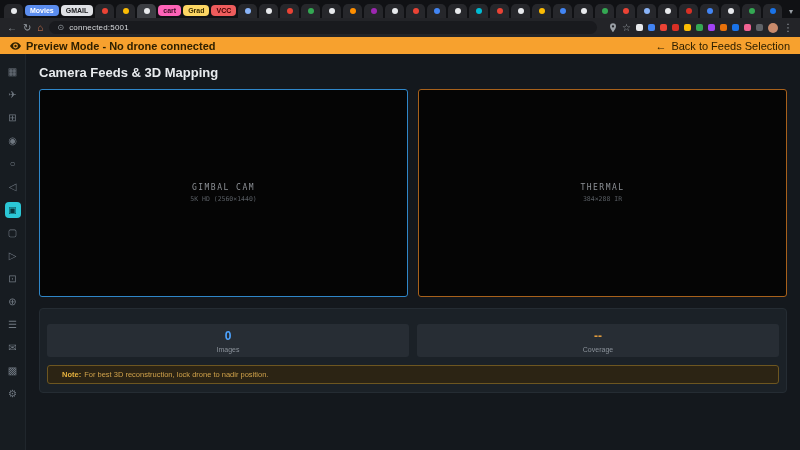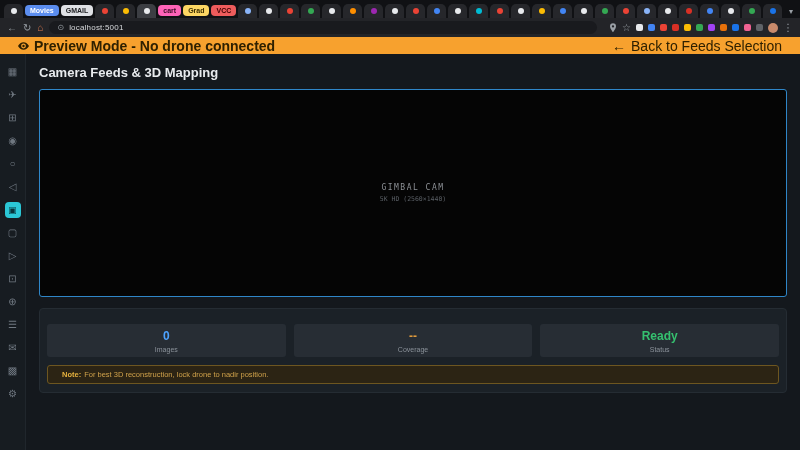--- a/index.html
+++ b/index.html
@@ -27,21 +27,21 @@
     display:flex; align-items:center; padding:0 8px; gap:5px; }
   .scheme-icon { color:#9aa0a6; font-size:8px; }
   .address-text { color:#d7d9dc; font-size:8px; letter-spacing:.2px; }
   .toolbar-right { display:flex; align-items:center; gap:5px; margin-left:auto; }
   .ext-row { display:flex; align-items:center; gap:5px; }
   .favicon-dot.ext { width:7px; height:7px; border-radius:2px; }
   .avatar { width:10px; height:10px; border-radius:50%; background:#c98a6b; display:inline-block; }
 
   
   .banner { height:17px; display:flex; align-items:center; justify-content:space-between;
-    padding:0 18px; color:#2e2000; font-size:14px; flex:0 0 auto; }
+    padding:0 10px; color:#2e2000; font-size:11px; flex:0 0 auto; }
   .banner-left { display:flex; align-items:center; gap:5px; font-weight:bold; }
   .banner-right { display:flex; align-items:center; gap:5px; cursor:pointer; }
 
   
   .app { flex:1; display:flex; min-height:0; }
   .sidebar { width:26px; background:#171c21; border-right:1px solid #20262c;
     display:flex; flex-direction:column; align-items:center; padding-top:10px; gap:7px; }
   .side-icon { width:16px; height:16px; display:flex; align-items:center; justify-content:center;
     color:#6f7780; font-size:10px; line-height:1; }
   .side-icon.active { background:#2bc7d6; color:#07333a; border-radius:4px; font-size:9px; }
@@ -174,21 +174,21 @@
       </span>
     <span class="chev">▾</span>
   </div>
 
   <div class="toolbar">
     <span class="nav-icon">←</span>
     <span class="nav-icon">↻</span>
     <span class="nav-icon home">⌂</span>
     <div class="address-bar">
       <span class="scheme-icon">⊙</span>
-      <span class="address-text">localhost:5001</span>
+      <span class="address-text">connected:5001</span>
     </div>
     <div class="toolbar-right">
       <svg width="8" height="10" viewBox="0 0 24 30">
         <path d="M12 1a9 9 0 0 0-9 9c0 7 9 18 9 18s9-11 9-18a9 9 0 0 0-9-9zm0 12.5a3.5 3.5 0 1 1 0-7 3.5 3.5 0 0 1 0 7z" fill="#9aa0a6"></path>
       </svg>
       <span class="nav-icon">☆</span>
       <span class="ext-row">
           <span class="favicon-dot ext" style="background: rgb(232, 234, 237);"></span>
           <span class="favicon-dot ext" style="background: rgb(66, 133, 244);"></span>
           <span class="favicon-dot ext" style="background: rgb(234, 67, 53);"></span>
@@ -240,36 +240,36 @@
       </div>
 
     <div class="main">
       <div class="page-title">Camera Feeds &amp; 3D Mapping</div>
 
       <div class="feeds">
         <div class="feed" style="border-color: rgb(47, 134, 200);">
           <div class="feed-name">GIMBAL CAM</div>
           <div class="feed-sub">5K HD (2560×1440)</div>
         </div>
+        <div class="feed" style="border-color: rgb(168, 97, 27);">
+          <div class="feed-name">THERMAL</div>
+          <div class="feed-sub">384×288 IR</div>
+        </div>
       </div>
 
       <div class="mapping">
         <div class="stats">
           <div class="stat-card">
             <div class="stat-value" style="color: rgb(77, 163, 255);">0</div>
             <div class="stat-label">Images</div>
           </div>
           <div class="stat-card">
             <div class="stat-value" style="color: rgb(224, 155, 61);">--</div>
             <div class="stat-label">Coverage</div>
           </div>
-          <div class="stat-card">
-            <div class="stat-value" style="color: rgb(53, 192, 111);">Ready</div>
-            <div class="stat-label">Status</div>
-          </div>
         </div>
         <div class="note">
           <b>Note:</b><span>For best 3D reconstruction, lock drone to nadir position.</span>
         </div>
       </div>
     </div>
   </div>
 </div>
 
 </body></html>

